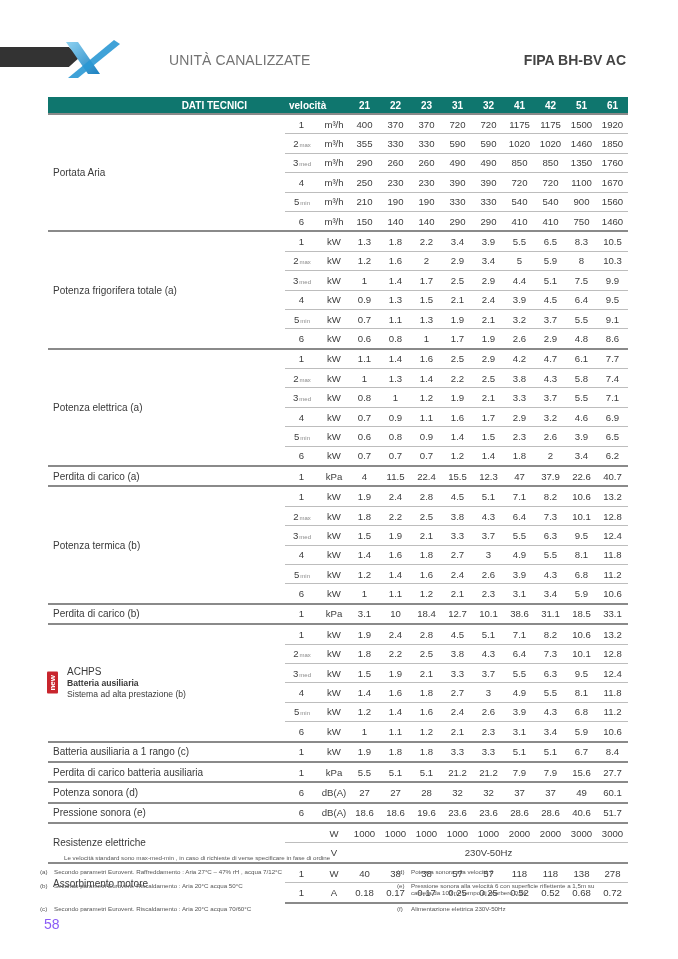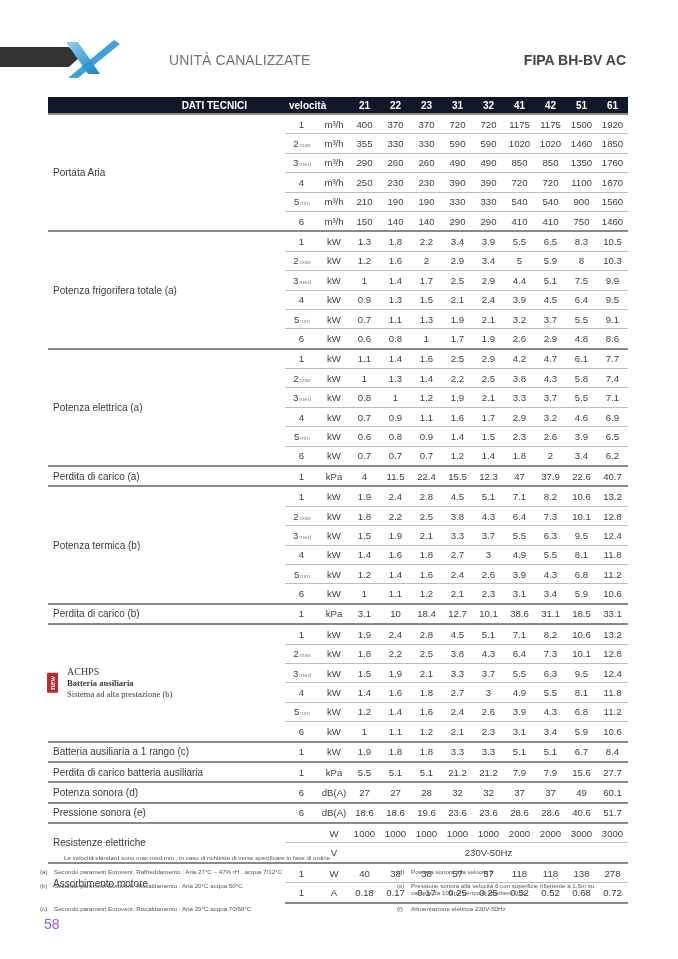--- a/index.html
+++ b/index.html
@@ -7,31 +7,31 @@
          font-family: "Liberation Sans", sans-serif; color: #3a3a3a; }
   .topbar { position: absolute; left: 0; top: 44px; width: 100px; height: 24px; }
   .topbar .band { position: absolute; left: 0; top: 3px; width: 80px; height: 20px; background: #333333;
                   clip-path: polygon(0 0, 86% 0, 100% 50%, 86% 100%, 0 100%); }
   .logo { position: absolute; left: 64px; top: 38px; width: 56px; height: 42px; }
   .section-title { position: absolute; left: 134px; top: 52px; font-size: 14px; color: #737373; letter-spacing: 0.1px; margin-left: 35px; }
   .product-title { position: absolute; right: 52px; top: 52px; font-size: 14px; font-weight: bold; color: #444444; padding-left: 20px; }
 
   table.spec { position: absolute; left: 48px; top: 97px; width: 580px; border-collapse: collapse; font-size: 9.6px; }
   table.spec td, table.spec th { padding: 0; height: 18.4px; text-align: center; color: #3d3d3d; white-space: nowrap; }
-  table.spec thead th { background: #0f172a; color: #ffffff; font-weight: bold; font-size: 10px; height: 16px; }
+  table.spec thead th { background: #0f766e; color: #ffffff; font-weight: bold; font-size: 10px; height: 16px; }
   table.spec thead th.title { text-align: right; padding-right: 38px; }
   table.spec td.label { text-align: left; padding-left: 5px; font-size: 10px; color: #3a3a3a; }
   table.spec td.vel { width: 34px; }
   table.spec td.unit { width: 30px; }
   table.spec td.num { width: 31px; }
   .vel-sub { font-size: 6px; color: #888; margin-left: 1px; }
   tr.sub td.cell { border-top: 1px solid #bdbdbd; }
   tr.grp td { border-top: 2px solid #8a8a8a; }
   tr.last td { border-bottom: 2px solid #8a8a8a; }
-  .achps-wrap { display: flex; align-items: center; gap: 6px; position: relative; font-family: Liberation Serif, serif; }
+  .achps-wrap { display: flex; align-items: center; gap: 6px; position: relative; }
   .new-badge { background: #c8252d; color: #fff; font-weight: bold; font-size: 8px; writing-mode: vertical-rl;
                transform: rotate(180deg); padding: 3px 1px; border-radius: 1px; position: absolute; left: -6px; }
   .achps-text { margin-left: 14px; line-height: 1.25; }
   .achps-text .b { font-weight: bold; font-size: 8.6px; }
   .achps-text .s { font-size: 8.6px; }
 
   .notes { position: absolute; left: 40px; top: 854px; width: 600px; font-size: 6.2px; color: #555; }
   .note { position: absolute; white-space: nowrap; }
   .note .k { display: inline-block; width: 14px; }
   .page-num { position: absolute; left: 44px; top: 916px; font-size: 14px; color: #8b5cf6; }

